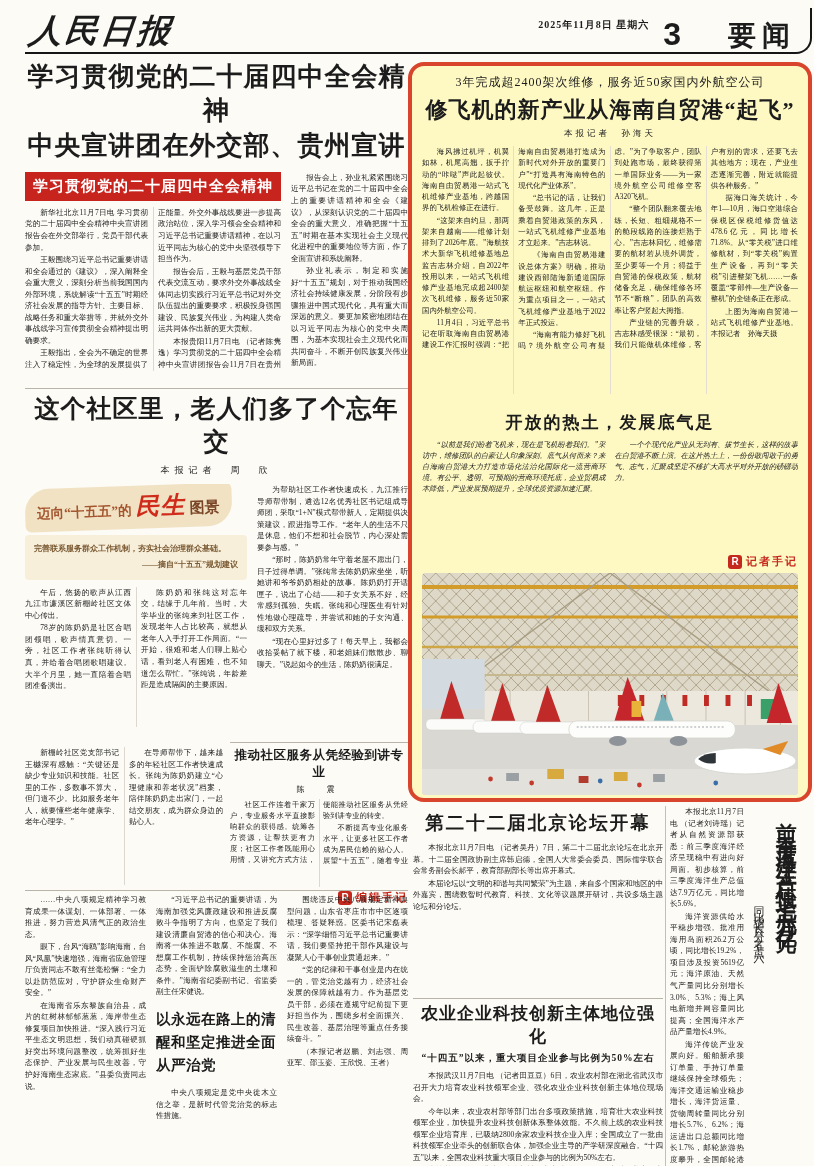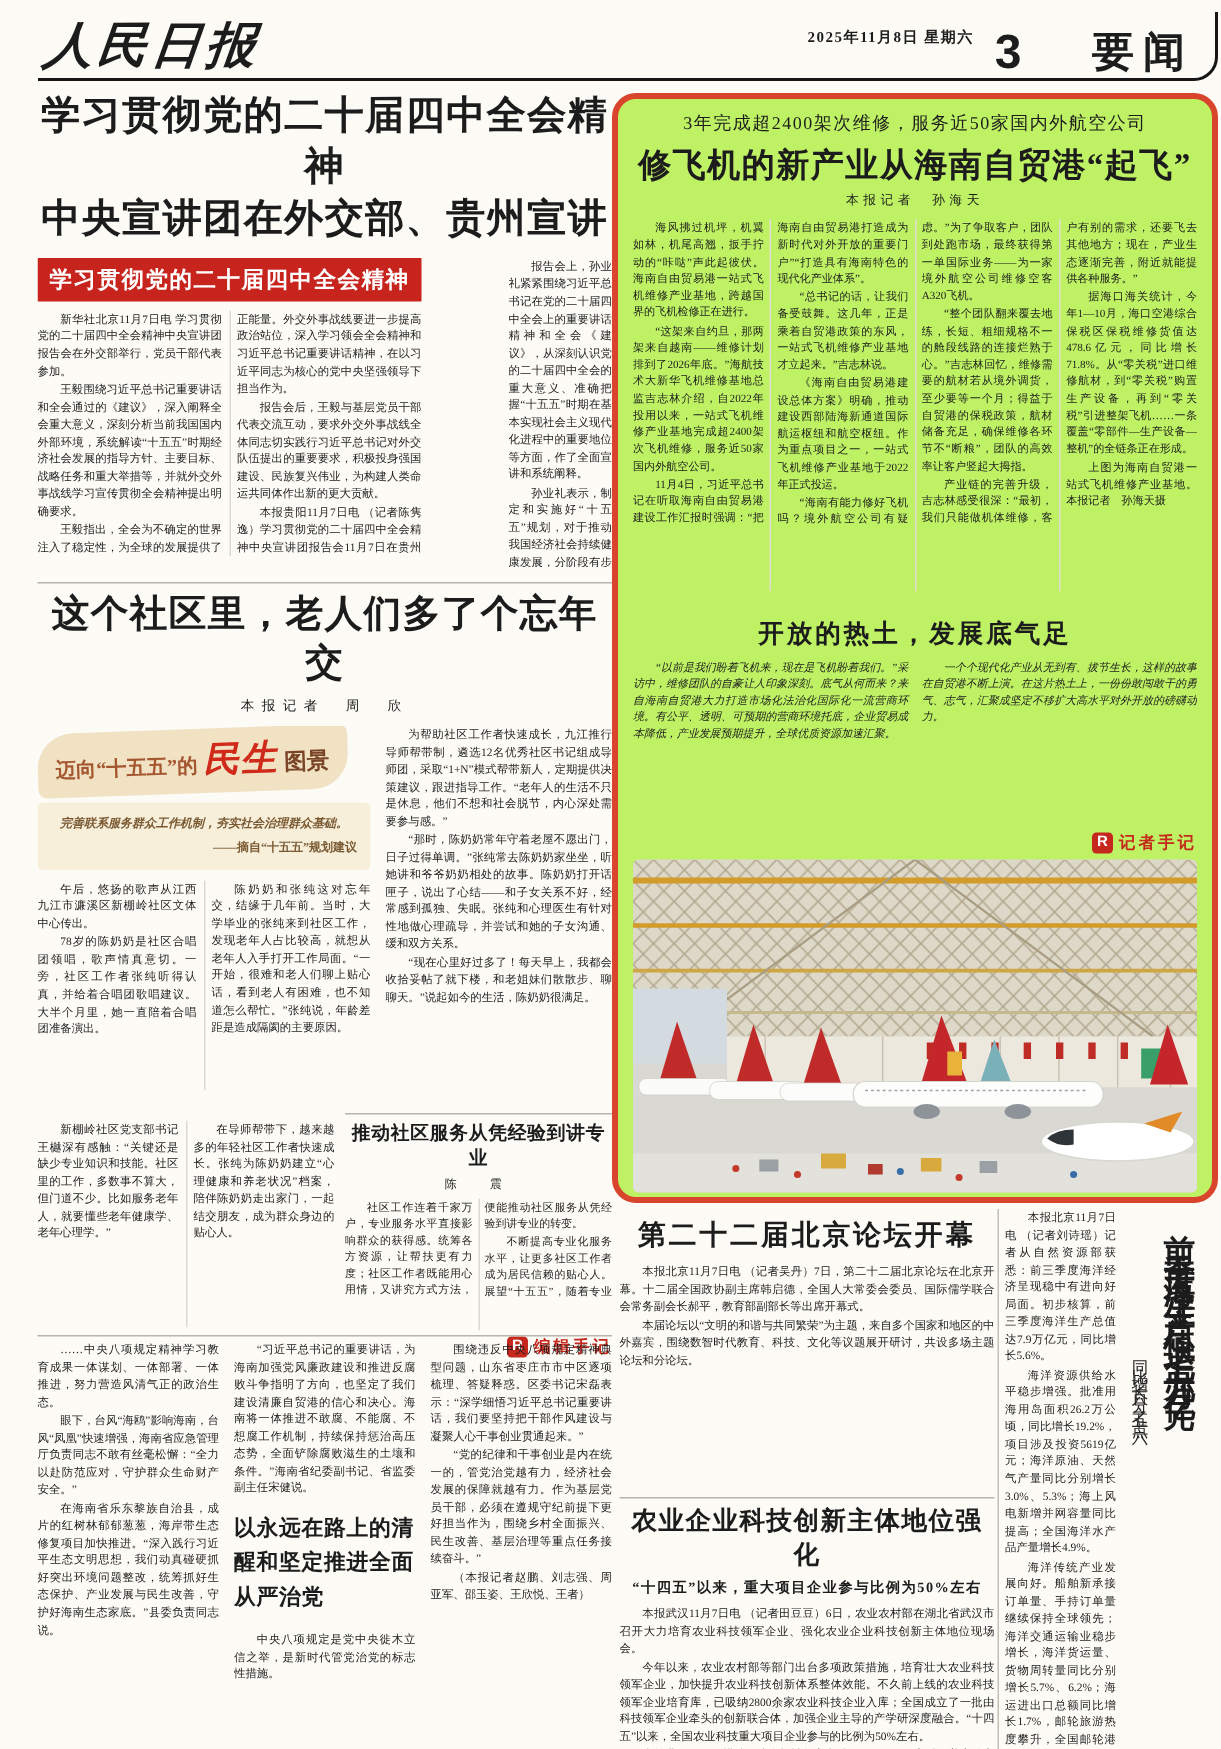--- a/index.html
+++ b/index.html
@@ -21,24 +21,24 @@
   .hline{position:absolute;height:1px;background:#b9b4aa;}
   .vline{position:absolute;width:1px;background:#c4bfb5;}
   
   .lead{position:absolute;left:25px;top:60px;width:383px;height:328px;}
   .lead-h{font-size:26px;font-weight:bold;text-align:center;line-height:1.32;letter-spacing:1px;}
   .lead-body{display:flex;gap:10px;margin-top:9px;height:206px;overflow:hidden;}
   .lead-left{width:256px;}
   .banner{background:#c7241e;color:#fff;font-size:15px;font-weight:bold;text-align:center;
           padding:5px 2px;letter-spacing:1px;}
   .lead-left .cols{column-count:2;margin-top:6px;height:164px;overflow:hidden;}
-  .lead-right{flex:1;overflow:hidden;margin-left:48px;}
+  .lead-right{flex:1;overflow:hidden;}
   
   .feature{position:absolute;left:408px;top:62px;width:404px;height:740px;box-sizing:border-box;
-           border:4px solid #d8452c;border-radius:16px;background:#bef264;padding:8px 10px;}
+           border:4px solid #d8452c;border-radius:16px;background:#fef9c3;padding:8px 10px;}
   .feat-kicker{font-size:12px;text-align:center;letter-spacing:1px;}
   .feat-h{font-size:22px;font-weight:bold;text-align:center;margin:4px 0 3px;letter-spacing:1px;}
   .feat-byline{font-size:8.5px;text-align:center;letter-spacing:3px;margin-bottom:6px;}
   .feat-body{column-count:4;column-gap:9px;column-rule:1px solid #e4ded2;height:248px;overflow:hidden;}
   .feat-body p{font-size:7.4px;}
   .feat-mid{display:flex;gap:10px;height:168px;margin-top:5px;flex-direction:column;}
   .feat-cont{width:180px;column-count:2;column-gap:8px;column-rule:1px solid #e4ded2;overflow:hidden;}
   .feat-side{flex:1;position:relative;}
   .side-h{font-size:17px;font-weight:bold;text-align:center;letter-spacing:2px;margin:2px 0 5px;}
   .side-cols{column-count:2;column-gap:9px;height:112px;overflow:hidden;}
@@ -56,21 +56,21 @@
   .comm-byline{font-size:9px;text-align:center;letter-spacing:5px;margin:6px 14px 7px;}
   .comm-body{display:flex;gap:10px;height:272px;overflow:hidden;}
   .comm-left{width:222px;}
   .ribbon{position:relative;width:fit-content;background:#f1e2c4;border-radius:24px 6px 24px 6px;
           padding:5px 12px 6px;transform:rotate(-2deg);margin:2px 0 6px;white-space:nowrap;}
   .ribbon .r-pre{color:#a4562f;font-weight:bold;font-size:13.5px;}
   .ribbon .r-main{color:#d02a1b;font-weight:bold;font-style:italic;font-size:24px;letter-spacing:1px;}
   .ribbon .r-suf{color:#7a4526;font-weight:bold;font-size:15px;}
   .quote-box{background:#f8efdb;border-radius:4px;padding:7px 9px;margin:0 0 7px;
              font-size:8px;color:#7a5a33;line-height:1.8;}
-  .quote-line{text-align:center;font-weight:bold;font-style:italic;}
+  .quote-line{text-align:left;font-weight:bold;}
   .quote-src{text-align:right;font-weight:bold;margin-top:2px;}
   .comm-left .cols{column-count:2;height:140px;overflow:hidden;}
   .comm-right{flex:1;overflow:hidden;font-family:Liberation Serif, serif;}
   
   .comm-cont{position:absolute;left:25px;top:747px;width:198px;height:138px;column-count:2;
              column-gap:10px;column-rule:1px solid #ddd8cf;overflow:hidden;}
   .enote{position:absolute;left:230px;top:747px;width:178px;height:140px;}
   .en-h{font-size:12.5px;font-weight:bold;text-align:center;letter-spacing:.5px;}
   .en-byline{font-size:8px;text-align:center;letter-spacing:7px;margin:3px 0 4px;}
   .en-cols{column-count:2;column-gap:8px;column-rule:1px solid #ddd8cf;height:88px;overflow:hidden;}

